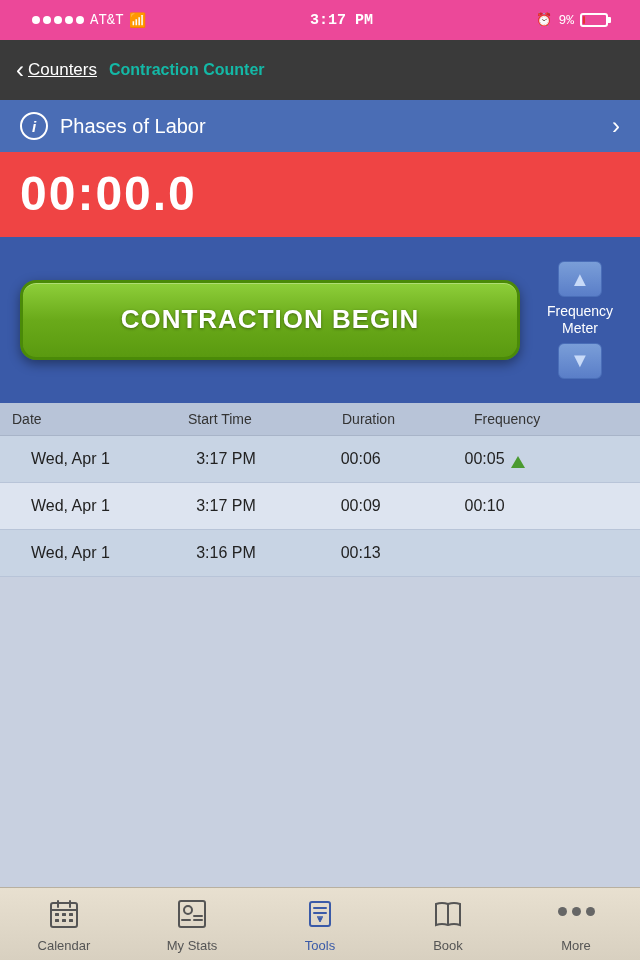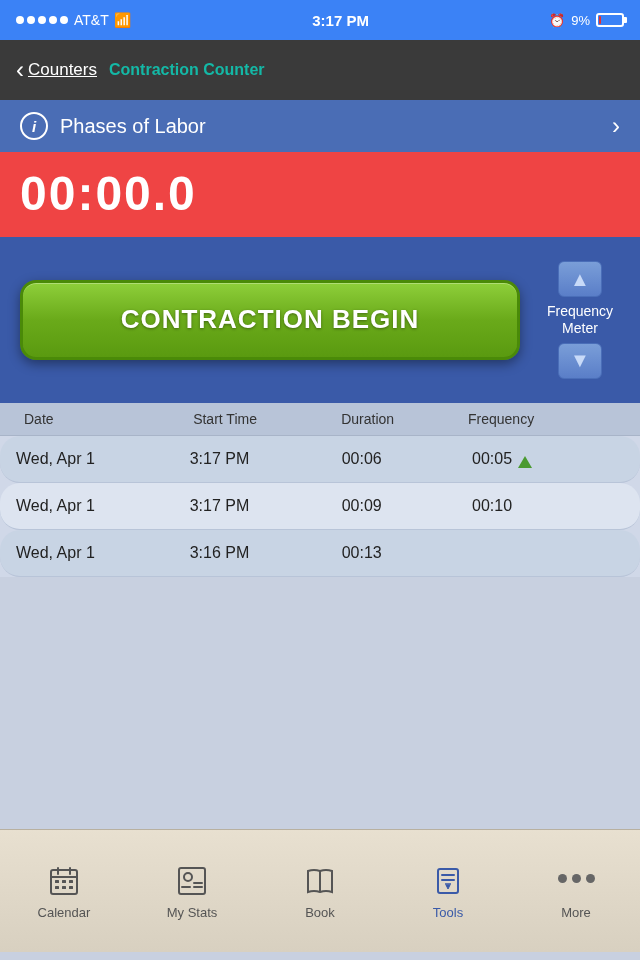--- a/index.html
+++ b/index.html
@@ -7,27 +7,28 @@
       width: 640px;
       height: 960px;
       font-family: -apple-system, 'Helvetica Neue', Arial, sans-serif;
       overflow: hidden;
       background: #c8d0e0;
     }
 
     
     .status-bar {
       height: 40px;
-      background: #3b82f6;
+      background: #ec4899;
       display: flex;
       align-items: center;
       justify-content: space-between;
-      padding: 0 16px;
+      padding: 0 32px;
       color: white;
       font-size: 14px;
+      font-family: Liberation Mono, monospace;
     }
     .status-left { display: flex; align-items: center; gap: 6px; }
     .status-dots { display: flex; gap: 3px; }
     .status-dot { width: 8px; height: 8px; border-radius: 50%; background: white; }
     .status-center { font-size: 15px; font-weight: 600; }
     .status-right { display: flex; align-items: center; gap: 6px; font-size: 13px; }
     .battery-container { display: flex; align-items: center; gap: 4px; }
     .battery-icon {
       width: 28px; height: 14px; border: 2px solid white; border-radius: 3px; position: relative;
       display: flex; align-items: center; padding: 1px;
@@ -142,37 +143,36 @@
     }
 
     
     .table-section {
       background: #d0d8e8;
       flex: 1;
     }
     .table-header {
       display: grid;
       grid-template-columns: 1.6fr 1.4fr 1.2fr 1.4fr;
-      padding: 8px 24px;
+      padding: 8px 12px;
       background: #b8c4d8;
       border-bottom: 1px solid #a8b4c8;
     }
     .table-header-cell {
       font-size: 14px;
       color: #333;
       font-weight: 500;
     }
     .table-row {
       display: grid;
       grid-template-columns: 1.6fr 1.4fr 1.2fr 1.4fr;
-      padding: 14px 16px;
+      padding: 14px 31px;
       border-bottom: 1px solid #b8c4d8;
       background: #dde4f0;
       align-items: center;
-      border-radius: 20px;
     }
     .table-row:nth-child(even) {
       background: #c8d4e4;
     }
     .table-cell {
       font-size: 16px;
       color: #222;
     }
     .table-cell.freq-cell {
       display: flex; align-items: flex-end; gap: 6px;
@@ -181,23 +181,23 @@
       width: 0; height: 0;
       border-left: 7px solid transparent;
       border-right: 7px solid transparent;
       border-bottom: 12px solid #4a9a30;
       display: inline-block;
     }
 
     
     .tab-bar {
       position: absolute;
-      bottom: 8px;
+      bottom: 0;
       width: 640px;
-      height: 123px;
+      height: 73px;
       background: linear-gradient(180deg, #e8e0d0 0%, #d8d0c0 100%);
       border-top: 1px solid #b8b0a0;
       display: flex;
       align-items: center;
     }
     .tab-item {
       flex: 1;
       display: flex;
       flex-direction: column;
       align-items: center;
@@ -347,45 +347,45 @@
         <rect x="3" y="3" width="26" height="26" rx="2" stroke="#555" stroke-width="2"></rect>
         <circle cx="12" cy="12" r="4" stroke="#555" stroke-width="2"></circle>
         <line x1="18" y1="18" x2="26" y2="18" stroke="#555" stroke-width="2" stroke-linecap="round"></line>
         <line x1="18" y1="22" x2="26" y2="22" stroke="#555" stroke-width="2" stroke-linecap="round"></line>
         <line x1="6" y1="22" x2="14" y2="22" stroke="#555" stroke-width="2" stroke-linecap="round"></line>
       </svg>
     </div>
     <span class="tab-label">My Stats</span>
   </div>
 
-  <div class="tab-item">
-    <div class="tab-icon">
-      <svg viewBox="0 0 32 32" fill="none" xmlns="http://www.w3.org/2000/svg">
-        <path d="M16 6 C16 6 10 4 4 6 L4 27 C10 25 16 27 16 27 C16 27 22 25 28 27 L28 6 C22 4 16 6 16 6Z" stroke="#555" stroke-width="2" fill="none"></path>
-        <line x1="16" y1="6" x2="16" y2="27" stroke="#555" stroke-width="2"></line>
-      </svg>
-    </div>
-    <span class="tab-label">Book</span>
-  </div>
-
   <div class="tab-item active">
     <div class="tab-icon">
       <svg viewBox="0 0 32 32" fill="none" xmlns="http://www.w3.org/2000/svg">
         <rect x="6" y="4" width="20" height="24" rx="2" stroke="#3a5aa8" stroke-width="2"></rect>
         <line x1="10" y1="10" x2="22" y2="10" stroke="#3a5aa8" stroke-width="2" stroke-linecap="round"></line>
         <line x1="10" y1="15" x2="22" y2="15" stroke="#3a5aa8" stroke-width="2" stroke-linecap="round"></line>
         <path d="M14 20 L18 20 L16 24 Z" fill="#3a5aa8"></path>
         <path d="M13 19 L19 19" stroke="#3a5aa8" stroke-width="1.5"></path>
       </svg>
     </div>
     <span class="tab-label">Tools</span>
   </div>
 
   <div class="tab-item">
     <div class="tab-icon">
+      <svg viewBox="0 0 32 32" fill="none" xmlns="http://www.w3.org/2000/svg">
+        <path d="M16 6 C16 6 10 4 4 6 L4 27 C10 25 16 27 16 27 C16 27 22 25 28 27 L28 6 C22 4 16 6 16 6Z" stroke="#555" stroke-width="2" fill="none"></path>
+        <line x1="16" y1="6" x2="16" y2="27" stroke="#555" stroke-width="2"></line>
+      </svg>
+    </div>
+    <span class="tab-label">Book</span>
+  </div>
+
+  <div class="tab-item">
+    <div class="tab-icon">
       <div class="three-dots">
         <div class="three-dot"></div>
         <div class="three-dot"></div>
         <div class="three-dot"></div>
       </div>
     </div>
     <span class="tab-label">More</span>
   </div>
 </div>
 

